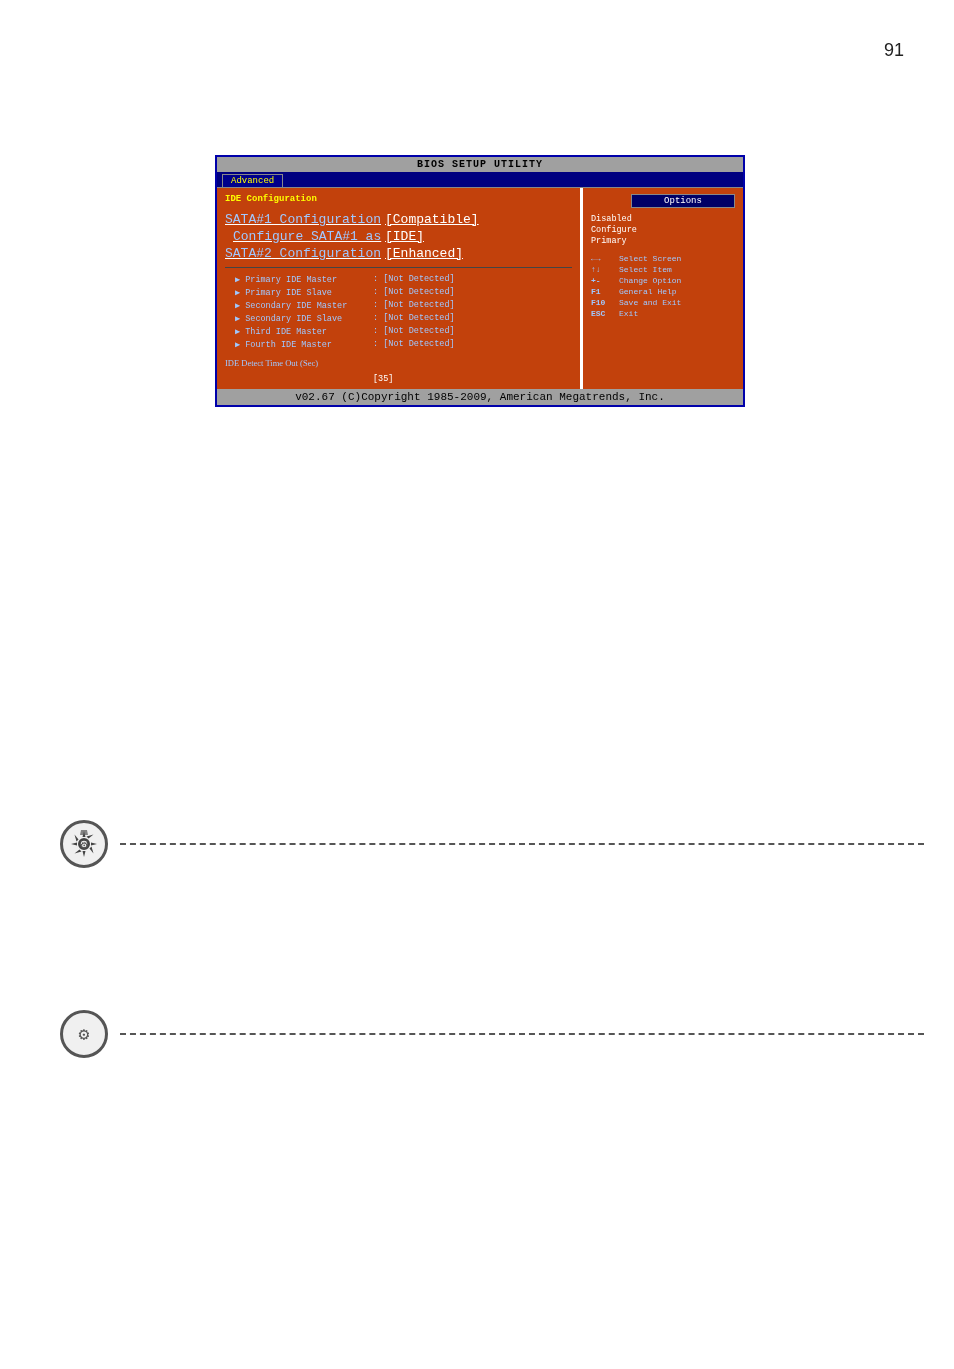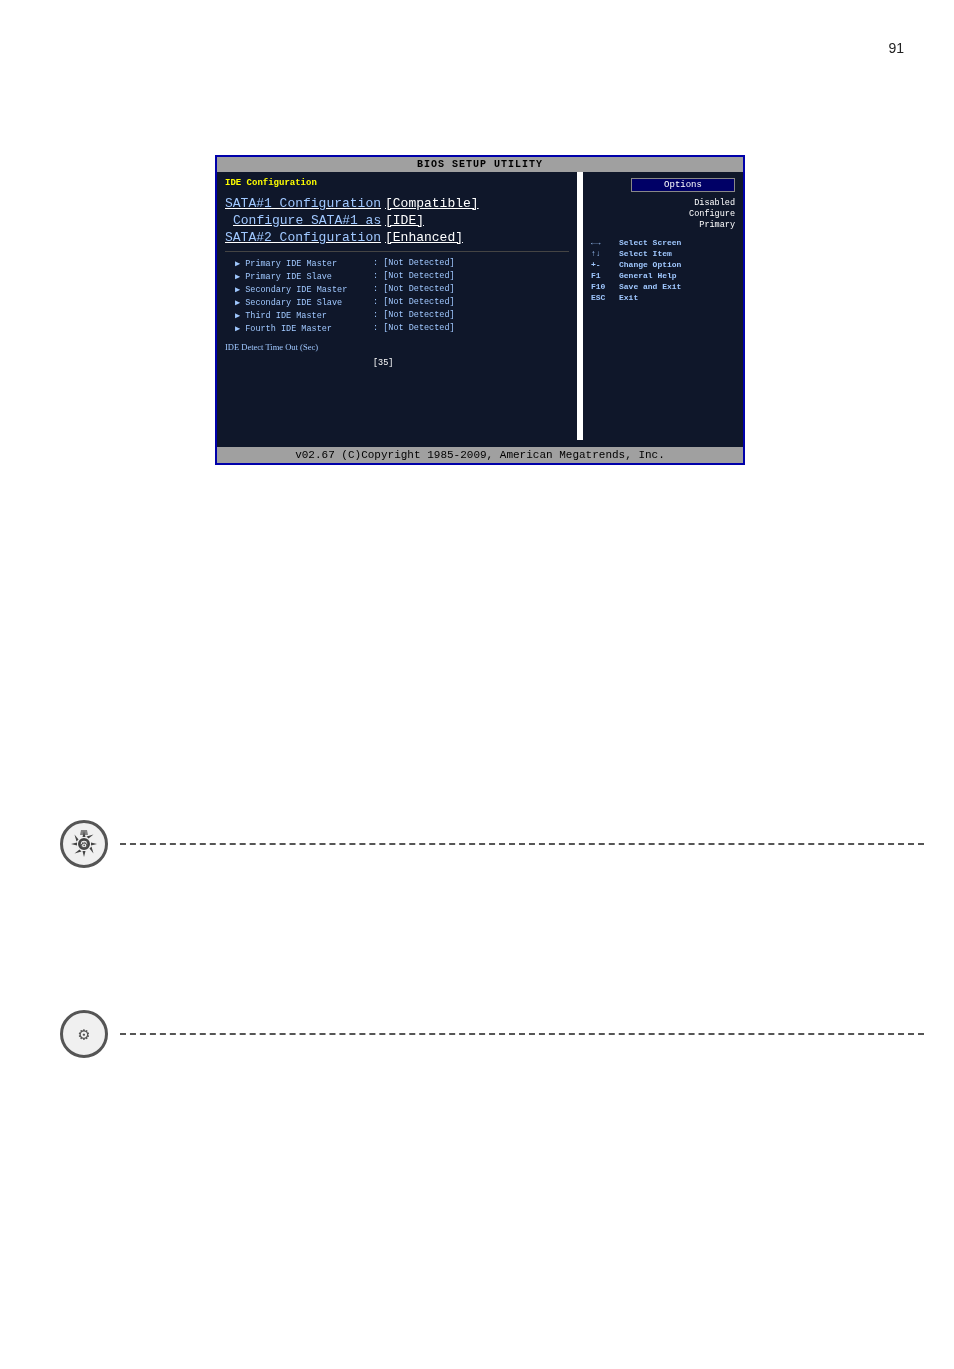--- a/index.html
+++ b/index.html
@@ -10,33 +10,33 @@
       font-family: 'Courier New', Courier, monospace;
       position: relative;
       overflow: hidden;
     }
 
     
     .page-number {
       position: absolute;
       top: 40px;
       right: 50px;
-      font-size: 14px;
+      font-size: 18px;
       color: #222;
       font-family: Arial, sans-serif;
     }
 
     
     .bios-container {
       position: absolute;
       top: 155px;
       left: 215px;
       width: 530px;
-      height: 310px;
-      background: #0f172a;
+      height: 252px;
+      background: #c2410c;
       border: 2px solid #00a;
     }
 
     
     .bios-title-bar {
       background: #a0a0a0;
       text-align: center;
       padding: 2px 0;
       font-size: 10px;
       color: #000;
@@ -69,21 +69,21 @@
     
     .bios-content {
       display: flex;
       height: calc(100% - 38px);
     }
 
     
     .bios-left {
       flex: 1;
       padding: 6px 8px;
-      border-right: 6px solid #ffffff;
+      border-right: 3px solid #ffffff;
     }
 
     .bios-section-title {
       font-size: 9px;
       color: #ffff00;
       margin-bottom: 8px;
       font-weight: bold;
     }
 
     .bios-config-row {
@@ -160,21 +160,20 @@
       padding: 1px 4px;
       margin-bottom: 6px;
       border: 1px solid #888;
       margin-left: 40px;
     }
 
     .bios-option-item {
       font-size: 8.5px;
       color: #fff;
       margin-bottom: 1px;
-      text-align: right;
     }
 
     .bios-right-divider {
       margin: 8px 0;
     }
 
     .bios-key-row {
       display: flex;
       font-size: 8px;
       color: #a0c8ff;
@@ -183,21 +182,20 @@
     }
 
     .bios-key {
       color: #a0c8ff;
       min-width: 28px;
       font-weight: bold;
     }
 
     .bios-key-desc {
       color: #a0c8ff;
-      font-weight: bold;
     }
 
     
     .bios-footer {
       position: absolute;
       bottom: 0;
       left: 0;
       right: 0;
       background: #a0a0a0;
       text-align: center;
@@ -249,20 +247,23 @@
   </style>
 </head>
 <body>
 
 <div class="page-number">91</div>
 
 <div class="bios-container">
 
   <div class="bios-title-bar">BIOS SETUP UTILITY</div>
 
+  <div class="bios-tab-bar">
+    <div class="bios-tab active">Advanced</div>
+  </div>
 
   <div class="bios-content">
 
     <div class="bios-left">
       <div class="bios-section-title">IDE Configuration</div>
 
       <div class="bios-config-row">
         <span class="bios-config-label">SATA#1 Configuration</span>
         <span class="bios-config-value">[Compatible]</span>
       </div>

